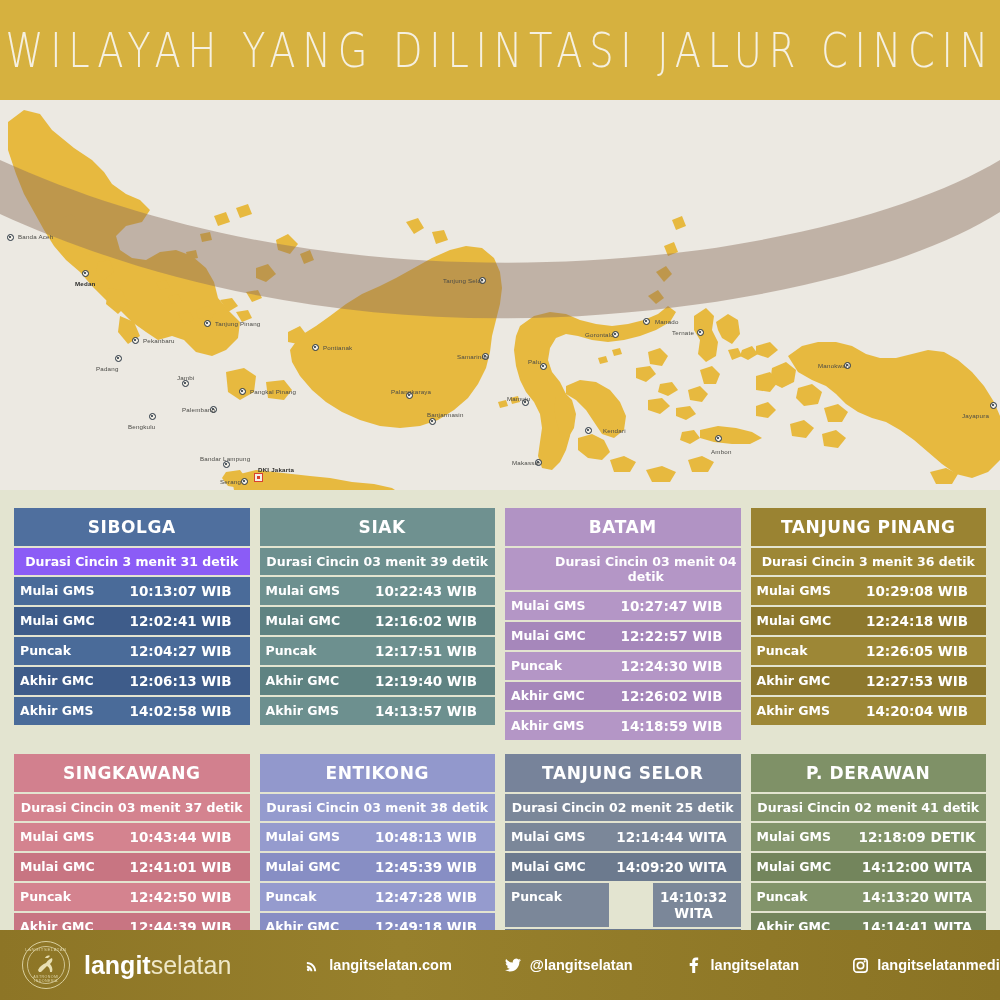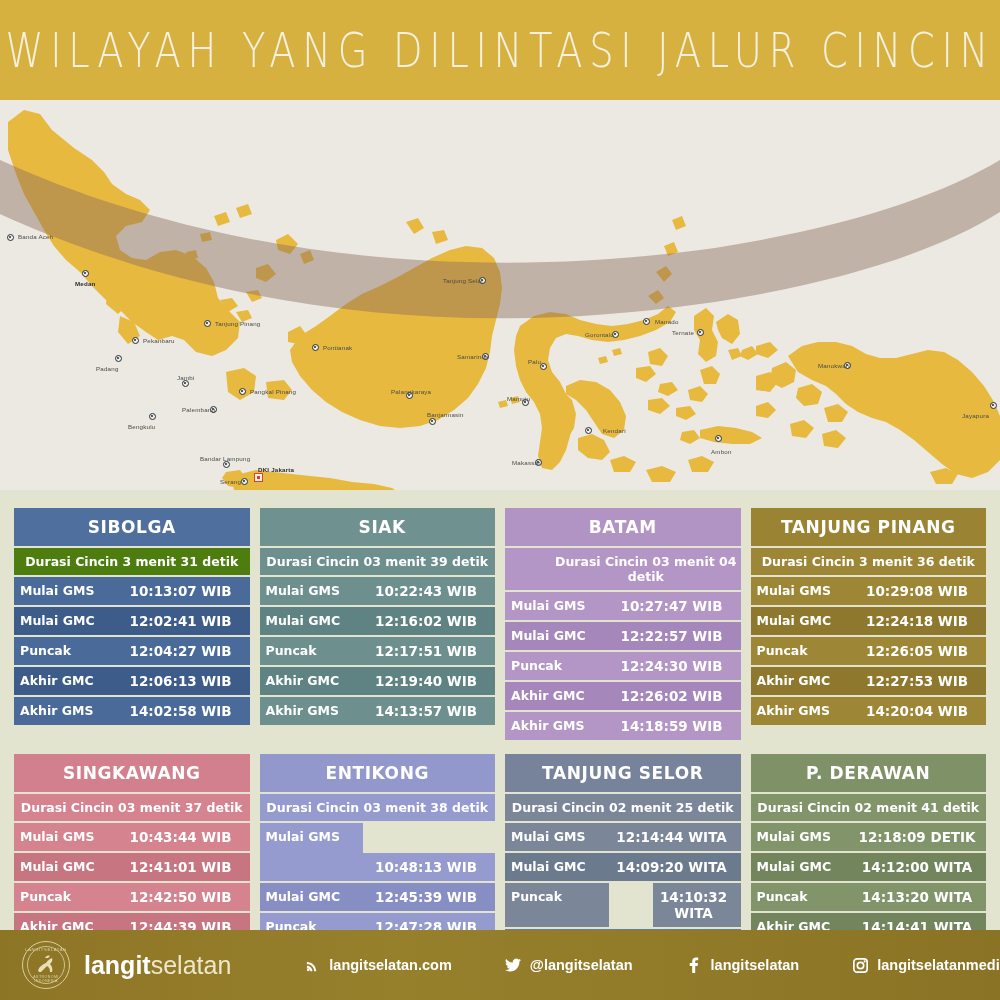--- a/index.html
+++ b/index.html
@@ -341,21 +341,21 @@
   </div>
 
   <div class="legendzone">
     <div class="legendchip">JALUR CINCIN</div>
     <div class="legendcaption">DURASI GMC TERLAMA: 3 MENIT 40 DETIK DI SIAK, RIAU</div>
   </div>
 
   <div class="cards" id="cards">
       <div class="card">
         <div class="chead" style="background: rgb(79, 111, 158);">SIBOLGA</div>
-        <div class="cdur" style="background: #4d7c0f;">Durasi Cincin 3 menit 31 detik</div>
+        <div class="cdur" style="background: #8b5cf6;">Durasi Cincin 3 menit 31 detik</div>
         <div class="rowline">
           <div class="lbl" style="background: rgb(74, 107, 153);">Mulai GMS</div>
           <div class="val" style="background: rgb(74, 107, 153);">10:13:07 WIB</div>
         </div>
         <div class="rowline">
           <div class="lbl" style="background: rgb(62, 92, 138);">Mulai GMC</div>
           <div class="val" style="background: rgb(62, 92, 138);">12:02:41 WIB</div>
         </div>
         <div class="rowline">
           <div class="lbl" style="background: rgb(74, 107, 153);">Puncak</div>
@@ -464,21 +464,21 @@
         <div class="rowline">
           <div class="lbl" style="background: rgb(212, 131, 143);">Akhir GMS</div>
           <div class="val" style="background: rgb(212, 131, 143);">14:31:21 WIB</div>
         </div>
       </div>
       <div class="card">
         <div class="chead" style="background: rgb(146, 152, 204);">ENTIKONG</div>
         <div class="cdur" style="background: rgb(149, 155, 206);">Durasi Cincin 03 menit 38 detik</div>
         <div class="rowline">
           <div class="lbl" style="background: rgb(149, 155, 206);">Mulai GMS</div>
-          <div class="val" style="background: rgb(149, 155, 206); margin-top: 30px;">10:48:13 WIB</div>
+          <div class="val" style="background: rgb(149, 155, 206);">10:48:13 WIB</div>
         </div>
         <div class="rowline">
           <div class="lbl" style="background: rgb(135, 142, 196);">Mulai GMC</div>
           <div class="val" style="background: rgb(135, 142, 196);">12:45:39 WIB</div>
         </div>
         <div class="rowline">
           <div class="lbl" style="background: rgb(149, 155, 206);">Puncak</div>
           <div class="val" style="background: rgb(149, 155, 206);">12:47:28 WIB</div>
         </div>
         <div class="rowline">

